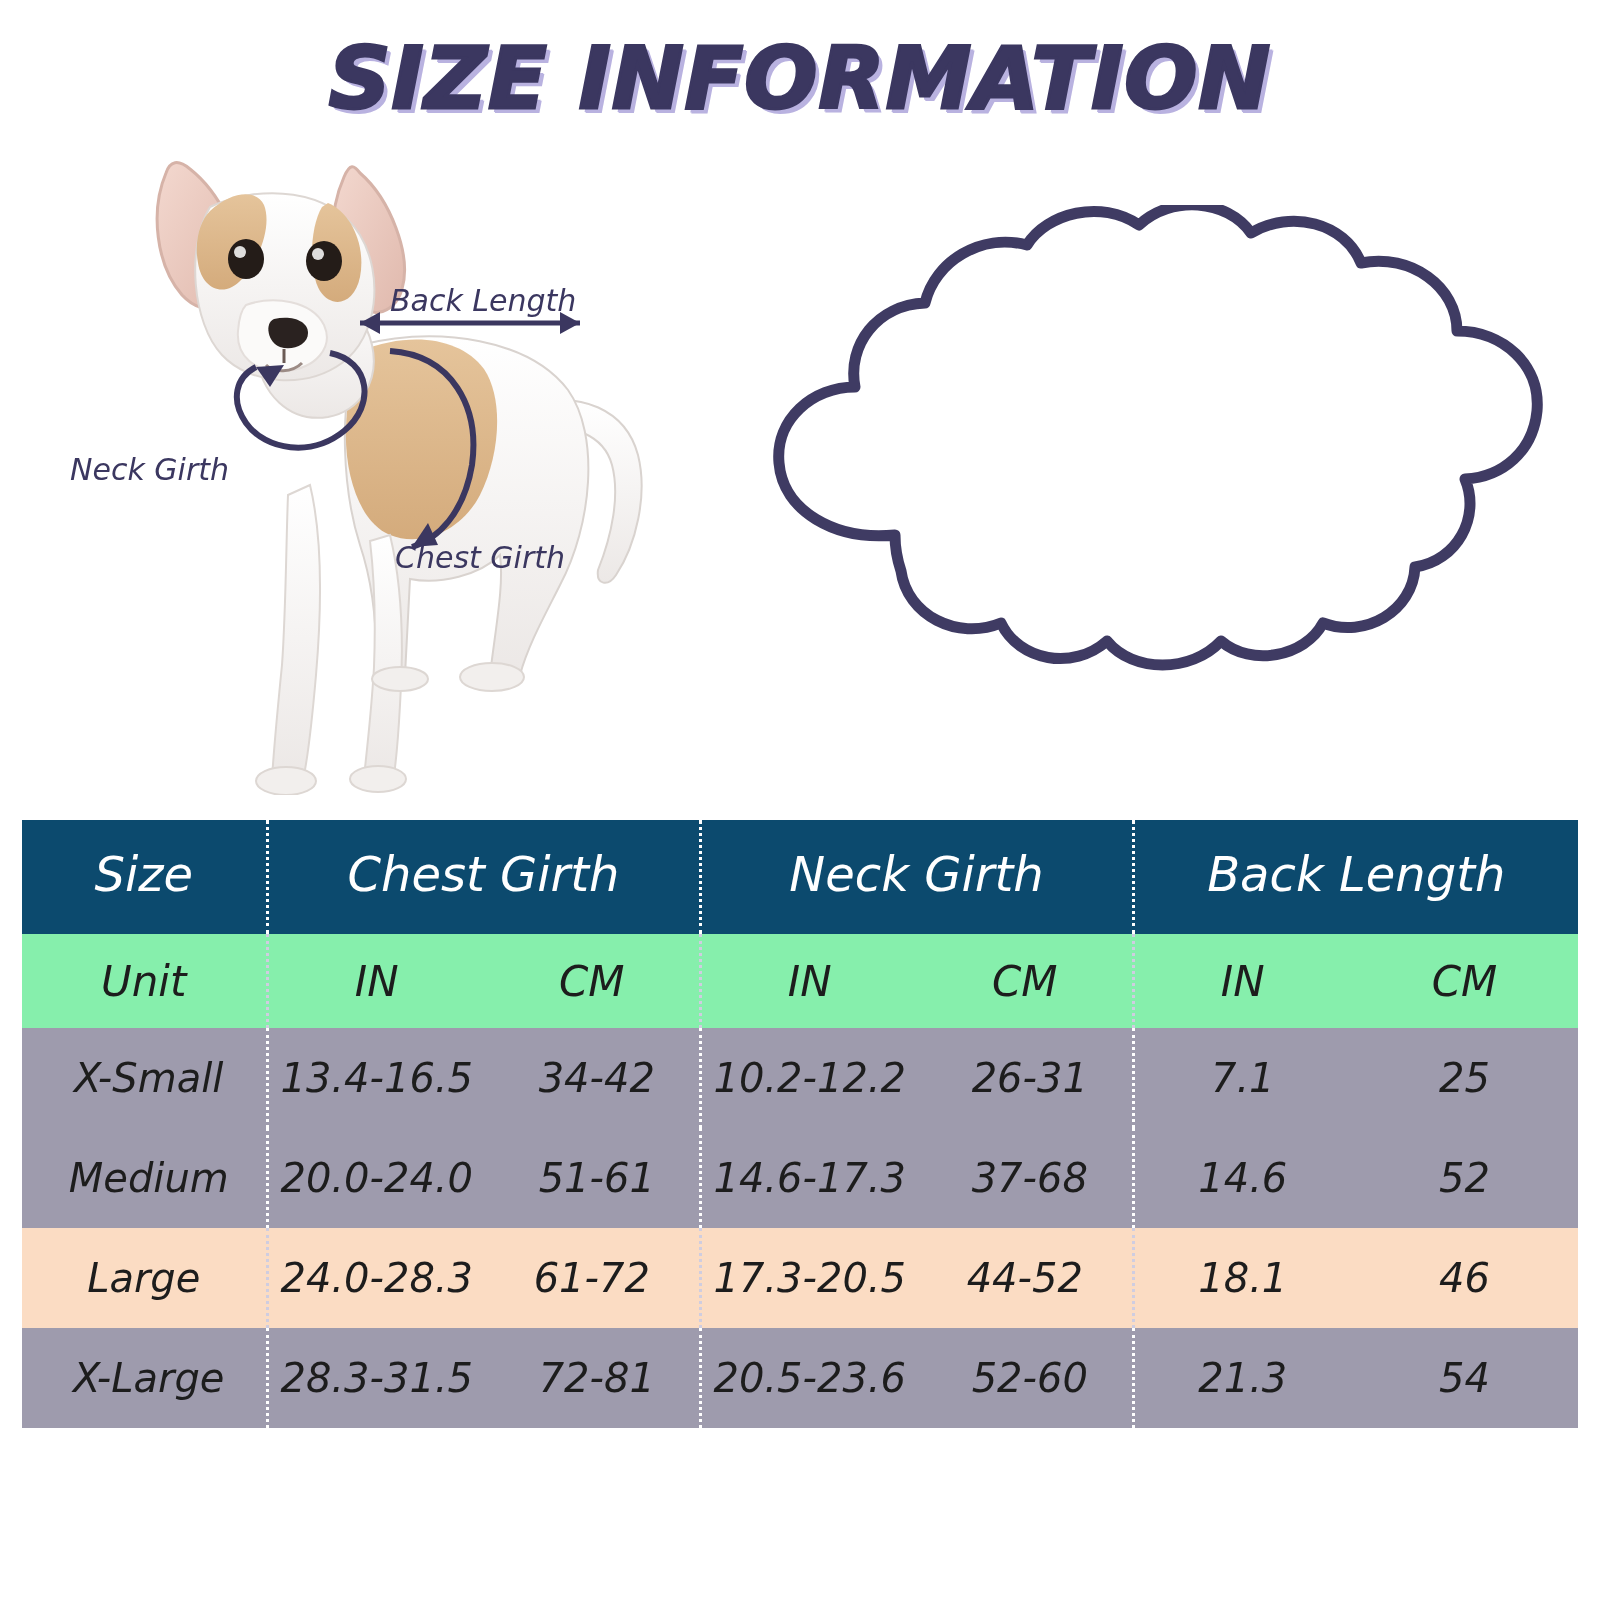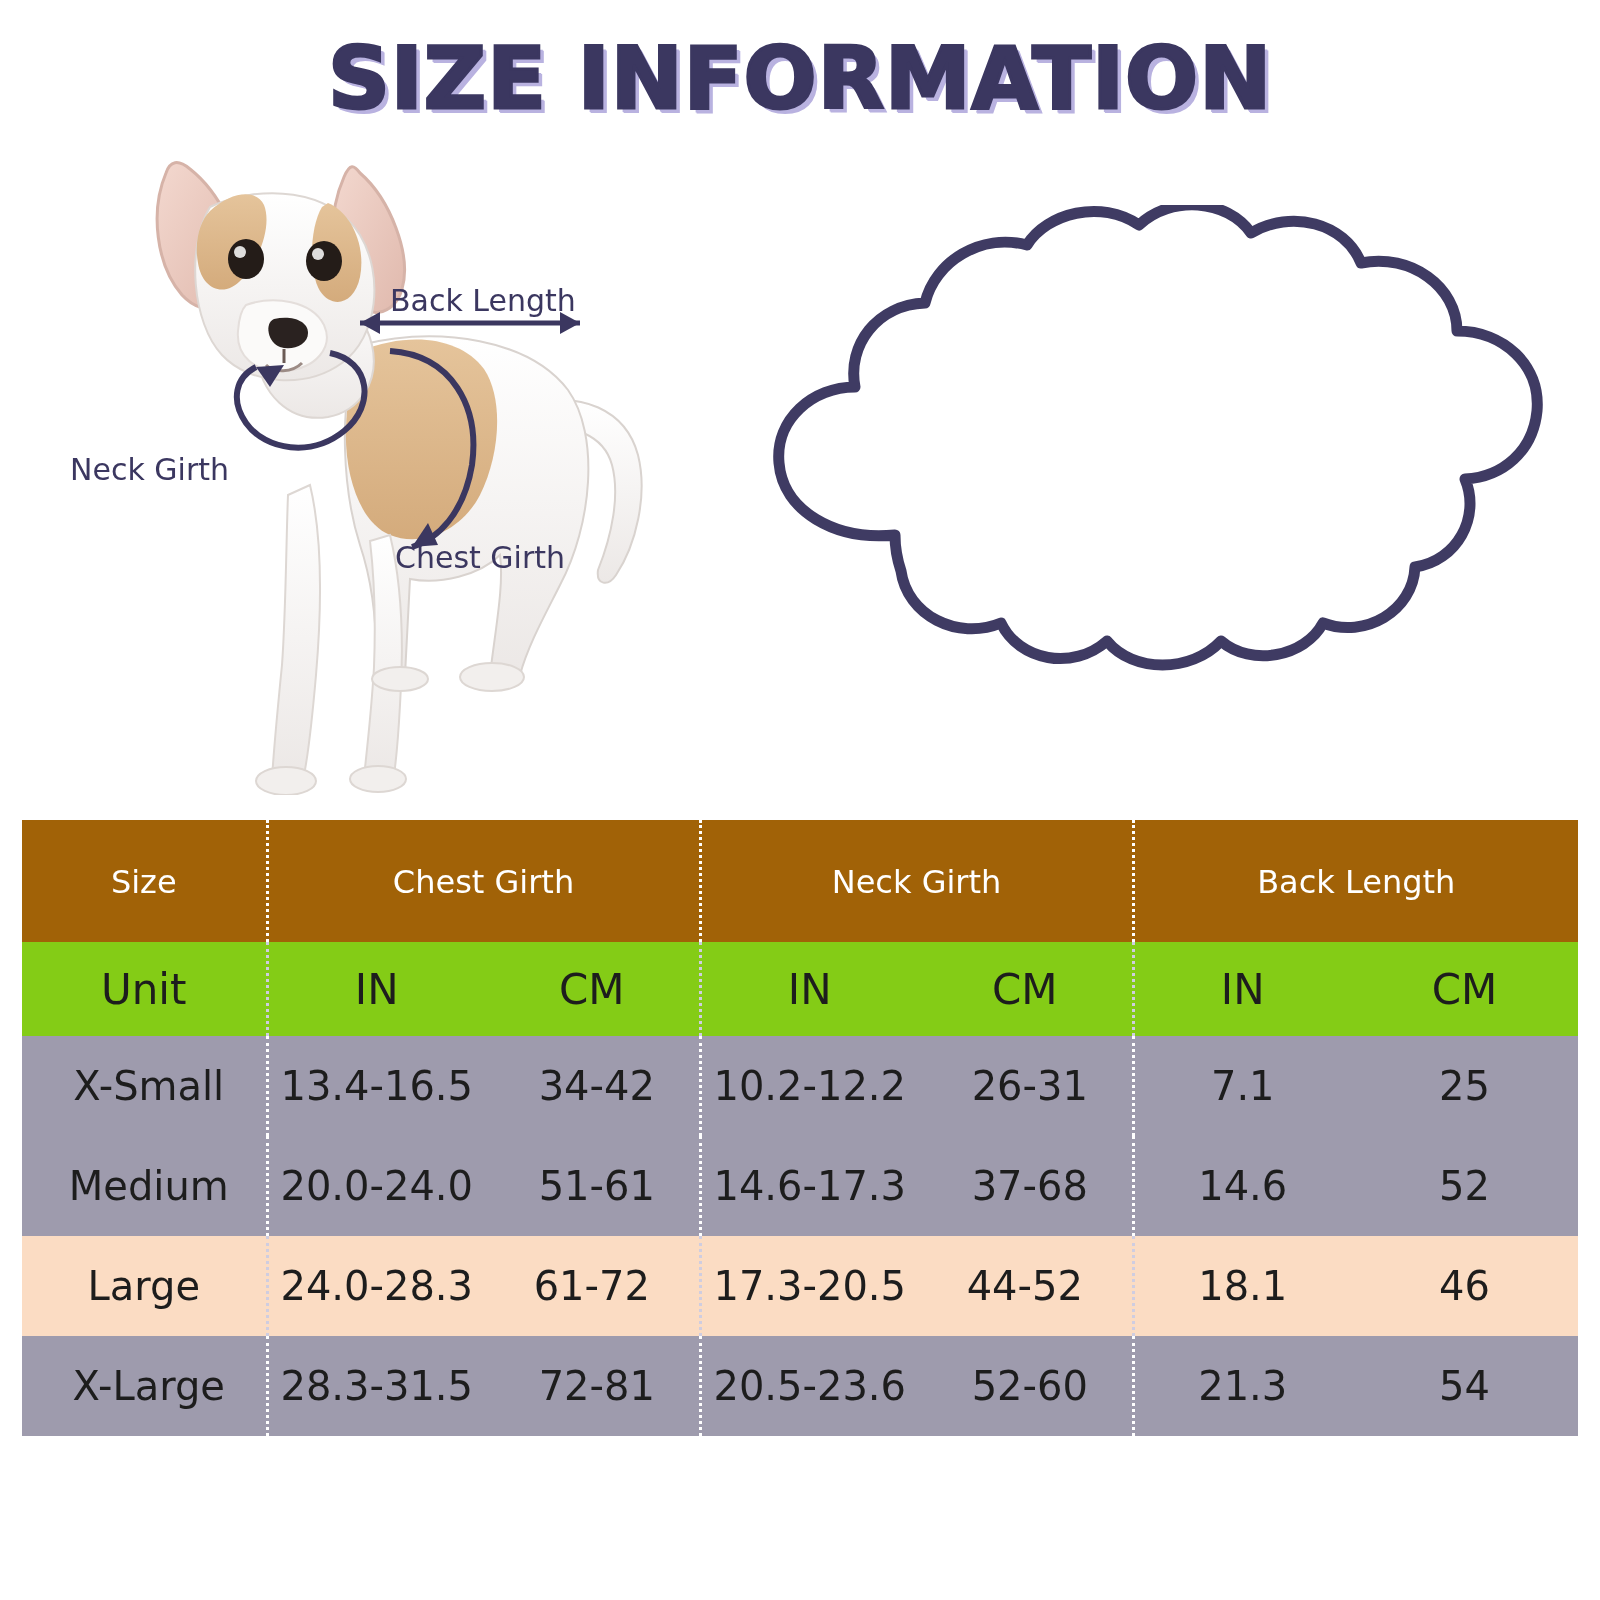--- a/index.html
+++ b/index.html
@@ -12,20 +12,21 @@
     height: 1600px;
     font-family: "DejaVu Sans", sans-serif;
     position: relative;
     overflow: hidden;
   }
   .page {
     width: 1600px;
     height: 1600px;
     position: relative;
     background: #ffffff;
+    font-style: italic;
   }
 
   
   .title {
     position: absolute;
     top: 28px;
     left: 0;
     width: 1600px;
     text-align: center;
     font-family: "DejaVu Sans", sans-serif;
@@ -108,28 +109,28 @@
     width: 1556px;
     table-layout: fixed;
   }
   table.size-table td, table.size-table th {
     text-align: center;
     vertical-align: middle;
     font-family: "DejaVu Sans", sans-serif;
     font-weight: normal;
   }
   .hdr-row th {
-    background: #a16207;
+    background: #0c4a6e;
     color: #ffffff;
-    font-size: 32px;
+    font-size: 48px;
     height: 100px;
-    padding: 12px 0 10px 0;
+    padding: 4px 0 10px 0;
   }
   .unit-row td {
-    background: #84cc16;
+    background: #86efac;
     color: #1d1d1d;
     font-size: 42px;
     height: 92px;
   }
   .row-odd td {
     background: #9e9bad;
     color: #1d1d1d;
     font-size: 40px;
     height: 98px;
   }

